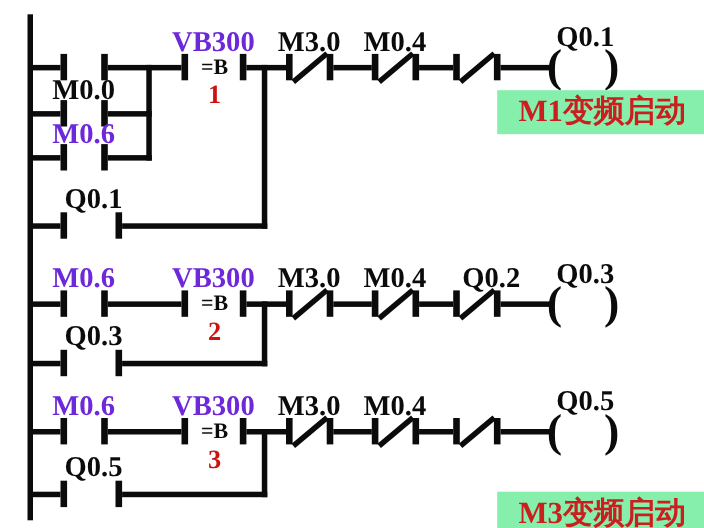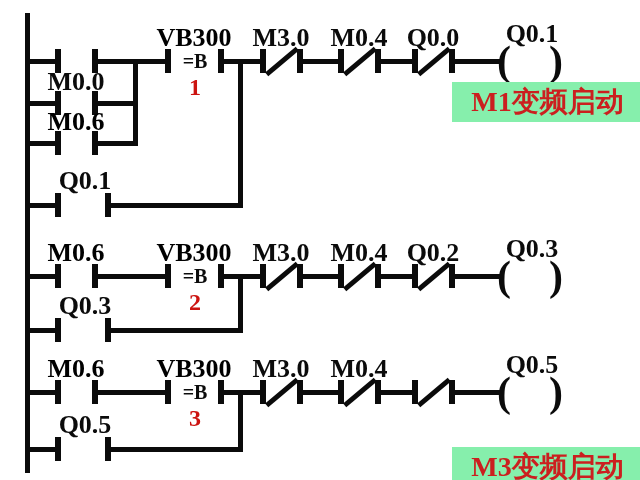--- a/index.html
+++ b/index.html
@@ -6,21 +6,21 @@
   #stage{position:relative;width:640px;height:480px;background:#ffffff;overflow:hidden;
          font-family:"Liberation Serif",serif;}
   .rung{position:absolute;inset:0;}
   .wh{position:absolute;height:5px;background:#0b0b0b;}          
   .wv{position:absolute;width:5px;background:#0b0b0b;}           
   .bar{position:absolute;width:6px;height:24px;background:#0b0b0b;} 
   .slash{position:absolute;width:40px;height:5px;background:#0b0b0b;
          transform:rotate(-40deg);}                               
   .lbl{position:absolute;width:80px;text-align:center;font-weight:bold;
        font-size:26px;line-height:26px;color:#0b0b0b;white-space:nowrap;}
-  .red{color:#000000;font-family:Liberation Serif, serif;}
+  .red{color:#6d28d9;font-family:Liberation Serif, serif;}
   .op{position:absolute;width:44px;text-align:center;font-weight:bold;
       font-size:20px;line-height:20px;color:#0b0b0b;}
   .val{position:absolute;width:44px;text-align:center;font-weight:bold;
        font-size:24px;line-height:24px;color:#cc1310;}
   .paren{position:absolute;font-weight:bold;font-size:42px;line-height:42px;
          color:#0b0b0b;}
   .cap{position:absolute;left:452px;width:191px;height:40px;background:#86efac;
        color:#cb1f1f;font-weight:bold;font-size:28px;line-height:40px;
        text-align:center;white-space:nowrap;}
   .flbl{position:absolute;width:90px;text-align:center;font-weight:bold;
@@ -71,21 +71,20 @@
 
     <div class="bar" style="left:338px;top:49px;"></div>
     <div class="slash" style="left:340px;top:59px;"></div>
     <div class="bar" style="left:375px;top:49px;"></div>
     <div class="lbl" style="left:319px;top:25px;">M0.4</div>
     <div class="wh" style="left:381px;top:59px;width:31px;"></div>
 
     <div class="bar" style="left:412px;top:49px;"></div>
     <div class="slash" style="left:414px;top:59px;"></div>
     <div class="bar" style="left:449px;top:49px;"></div>
-    <div class="lbl" style="left:393px;top:25px;">Q0.0</div>
     <div class="wh" style="left:455px;top:59px;width:48px;"></div>
 
     <div class="paren" style="left:497px;top:40px;">(</div>
     <div class="paren" style="left:549px;top:40px;">)</div>
     <div class="lbl" style="left:492px;top:21px;">Q0.1</div>
 
     <div class="wh" style="left:30px;top:203px;width:25px;"></div>
     <div class="bar" style="left:55px;top:193px;"></div>
     <div class="bar" style="left:105px;top:193px;"></div>
     <div class="flbl" style="left:40px;top:168px;">Q0.1</div>
@@ -118,21 +117,21 @@
 
     <div class="bar" style="left:338px;top:264px;"></div>
     <div class="slash" style="left:340px;top:274px;"></div>
     <div class="bar" style="left:375px;top:264px;"></div>
     <div class="lbl" style="left:319px;top:240px;">M0.4</div>
     <div class="wh" style="left:381px;top:274px;width:31px;"></div>
 
     <div class="bar" style="left:412px;top:264px;"></div>
     <div class="slash" style="left:414px;top:274px;"></div>
     <div class="bar" style="left:449px;top:264px;"></div>
-    <div class="lbl" style="left:393px;top:240px;">Q0.2</div>
+    <div class="lbl" style="left:393px;top:240px;text-align:right;">Q0.2</div>
     <div class="wh" style="left:455px;top:274px;width:48px;"></div>
 
     <div class="paren" style="left:497px;top:255px;">(</div>
     <div class="paren" style="left:549px;top:255px;">)</div>
     <div class="lbl" style="left:492px;top:236px;">Q0.3</div>
 
     <div class="wh" style="left:30px;top:328px;width:25px;"></div>
     <div class="bar" style="left:55px;top:318px;"></div>
     <div class="bar" style="left:105px;top:318px;"></div>
     <div class="flbl" style="left:40px;top:293px;">Q0.3</div>

